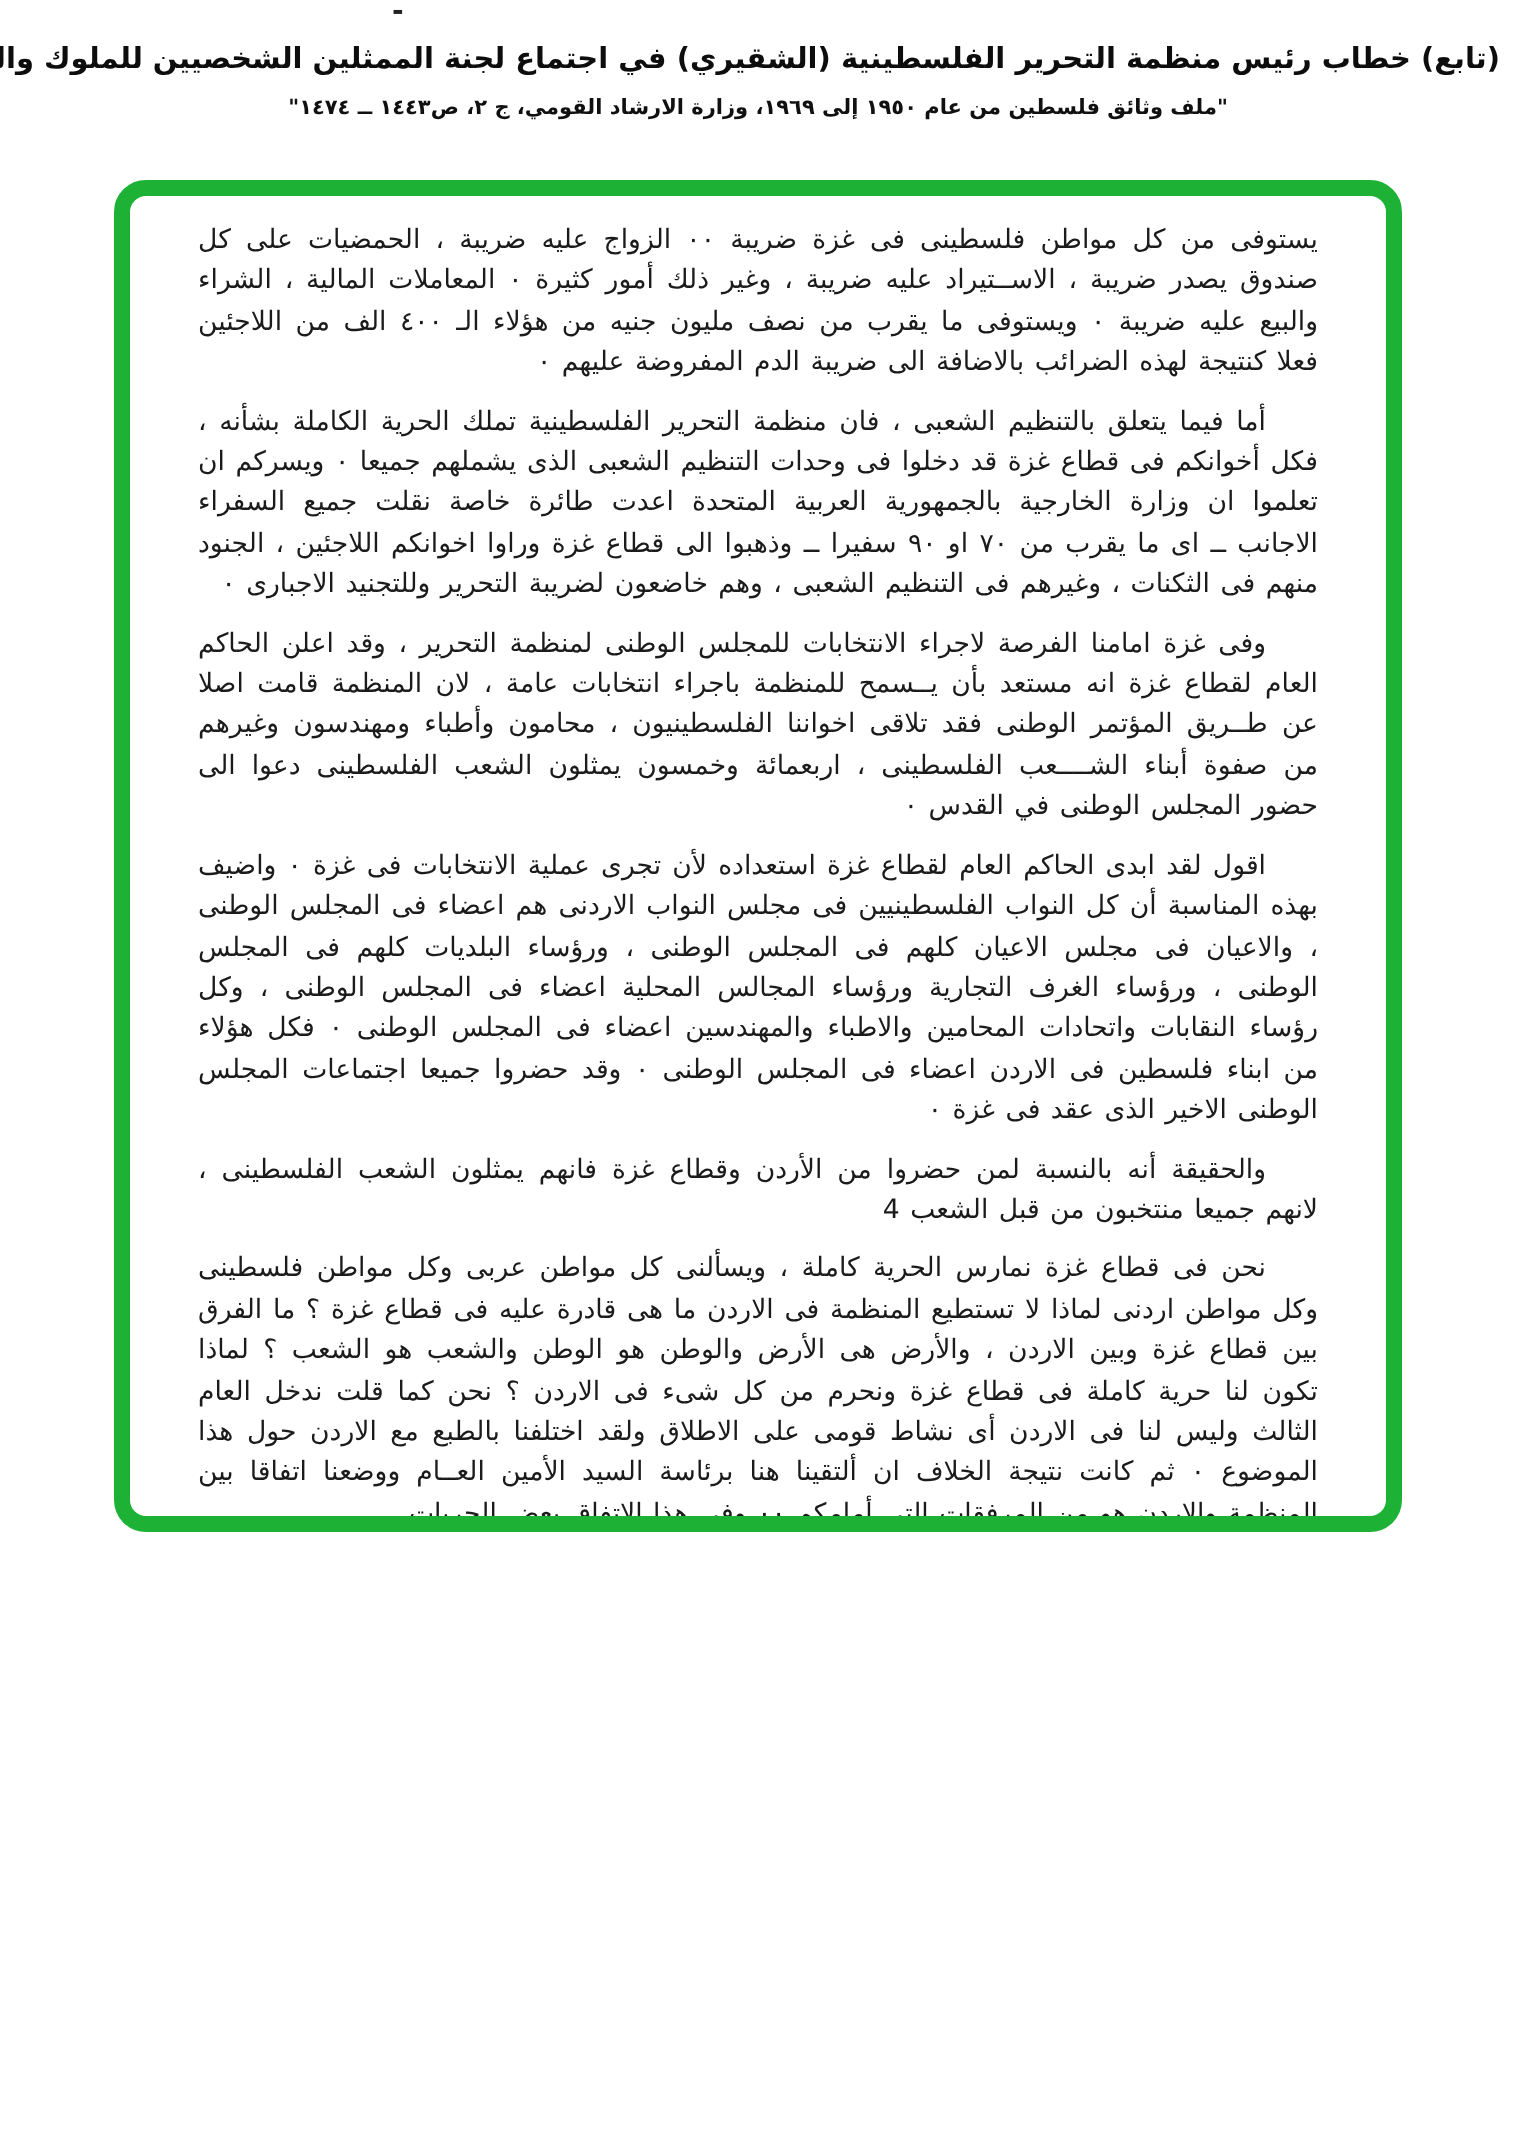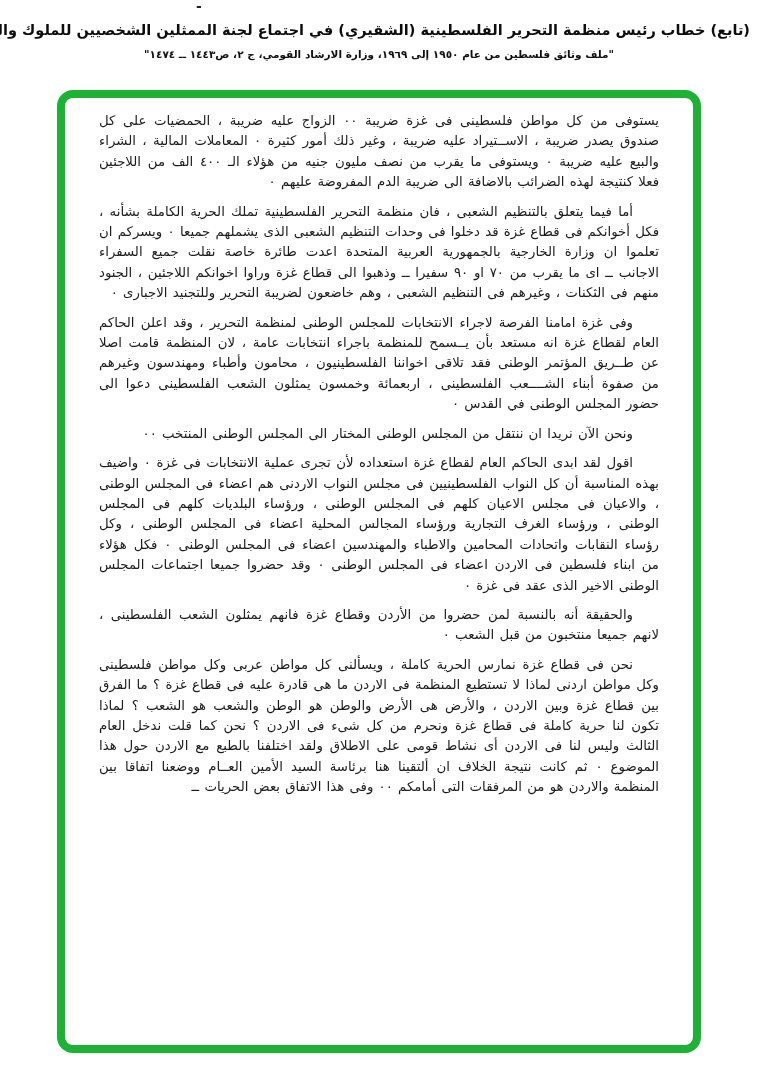--- a/index.html
+++ b/index.html
@@ -17,21 +17,21 @@
     font-size:14.5px; font-weight:bold; color:#0d0d0d;
     white-space:nowrap; letter-spacing:-0.2px;
   }
   .doc-source {
     margin-top:10px;
     font-size:10.5px; font-weight:bold; color:#101010;
   }
 
   .green-box {
     position:absolute; left:57px; top:90px;
-    width:644px; height:963px; box-sizing:border-box;
+    width:644px; height:676px; box-sizing:border-box;
     border:8px solid #1db235; border-radius:16px;
     background:#ffffff;
     padding:13px 34px 1px 34px;
     direction:rtl; overflow:hidden;
   }
   .green-box p {
     margin:0 0 9px 0;
     font-size:13.3px; line-height:20.4px;
     color:#1b1b1b;
     text-align:justify;
@@ -54,20 +54,19 @@
 
   <header>
     <h1 class="doc-title">(تابع) خطاب رئيس منظمة التحرير الفلسطينية (الشقيري) في اجتماع لجنة الممثلين الشخصيين للملوك والرؤساء العرب</h1>
     <div class="doc-source">"ملف وثائق فلسطين من عام ١٩٥٠ إلى ١٩٦٩، وزارة الارشاد القومي، ج ٢، ص١٤٤٣ ــ ١٤٧٤"</div>
   </header>
 
   <main class="green-box" style="border-color: rgb(29, 178, 53);">
     <p>يستوفى من كل مواطن فلسطينى فى غزة ضريبة ٠٠ الزواج عليه ضريبة ، الحمضيات على كل صندوق يصدر ضريبة ، الاســتيراد عليه ضريبة ، وغير ذلك أمور كثيرة ٠ المعاملات المالية ، الشراء والبيع عليه ضريبة ٠ ويستوفى ما يقرب من نصف مليون جنيه من هؤلاء الـ ٤٠٠ الف من اللاجئين فعلا كنتيجة لهذه الضرائب بالاضافة الى ضريبة الدم المفروضة عليهم ٠</p>
     <p class="indent">أما فيما يتعلق بالتنظيم الشعبى ، فان منظمة التحرير الفلسطينية تملك الحرية الكاملة بشأنه ، فكل أخوانكم فى قطاع غزة قد دخلوا فى وحدات التنظيم الشعبى الذى يشملهم جميعا ٠ ويسركم ان تعلموا ان وزارة الخارجية بالجمهورية العربية المتحدة اعدت طائرة خاصة نقلت جميع السفراء الاجانب ــ اى ما يقرب من ٧٠ او ٩٠ سفيرا ــ وذهبوا الى قطاع غزة وراوا اخوانكم اللاجئين ، الجنود منهم فى الثكنات ، وغيرهم فى التنظيم الشعبى ، وهم خاضعون لضريبة التحرير وللتجنيد الاجبارى ٠</p>
     <p class="indent">وفى غزة امامنا الفرصة لاجراء الانتخابات للمجلس الوطنى لمنظمة التحرير ، وقد اعلن الحاكم العام لقطاع غزة انه مستعد بأن يــسمح للمنظمة باجراء انتخابات عامة ، لان المنظمة قامت اصلا عن طــريق المؤتمر الوطنى فقد تلاقى اخواننا الفلسطينيون ، محامون وأطباء ومهندسون وغيرهم من صفوة أبناء الشــــعب الفلسطينى ، اربعمائة وخمسون يمثلون الشعب الفلسطينى دعوا الى حضور المجلس الوطنى في القدس ٠</p>
-    <p class="indent">ونحن الآن نريدا ان ننتقل من المجلس الوطنى المختار الى المجلس الوطنى المنتخب ٠٠</p>
     <p class="indent">اقول لقد ابدى الحاكم العام لقطاع غزة استعداده لأن تجرى عملية الانتخابات فى غزة ٠ واضيف بهذه المناسبة أن كل النواب الفلسطينيين فى مجلس النواب الاردنى هم اعضاء فى المجلس الوطنى ، والاعيان فى مجلس الاعيان كلهم فى المجلس الوطنى ، ورؤساء البلديات كلهم فى المجلس الوطنى ، ورؤساء الغرف التجارية ورؤساء المجالس المحلية اعضاء فى المجلس الوطنى ، وكل رؤساء النقابات واتحادات المحامين والاطباء والمهندسين اعضاء فى المجلس الوطنى ٠ فكل هؤلاء من ابناء فلسطين فى الاردن اعضاء فى المجلس الوطنى ٠ وقد حضروا جميعا اجتماعات المجلس الوطنى الاخير الذى عقد فى غزة ٠</p>
-    <p class="indent">والحقيقة أنه بالنسبة لمن حضروا من الأردن وقطاع غزة فانهم يمثلون الشعب الفلسطينى ، لانهم جميعا منتخبون من قبل الشعب ٠</p>
+    <p class="indent">والحقيقة أنه بالنسبة لمن حضروا من الأردن وقطاع غزة فانهم يمثلون الشعب الفلسطينى ، لانهم جميعا منتخبون من قبل الشعب 4</p>
     <p class="indent">نحن فى قطاع غزة نمارس الحرية كاملة ، ويسألنى كل مواطن عربى وكل مواطن فلسطينى وكل مواطن اردنى لماذا لا تستطيع المنظمة فى الاردن ما هى قادرة عليه فى قطاع غزة ؟ ما الفرق بين قطاع غزة وبين الاردن ، والأرض هى الأرض والوطن هو الوطن والشعب هو الشعب ؟ لماذا تكون لنا حرية كاملة فى قطاع غزة ونحرم من كل شىء فى الاردن ؟ نحن كما قلت ندخل العام الثالث وليس لنا فى الاردن أى نشاط قومى على الاطلاق ولقد اختلفنا بالطبع مع الاردن حول هذا الموضوع ٠ ثم كانت نتيجة الخلاف ان ألتقينا هنا برئاسة السيد الأمين العــام ووضعنا اتفاقا بين المنظمة والاردن هو من المرفقات التى أمامكم ٠٠ وفى هذا الاتفاق بعض الحريات ــ</p>
   </main>
 
 
 </div>
 
 </body></html>

